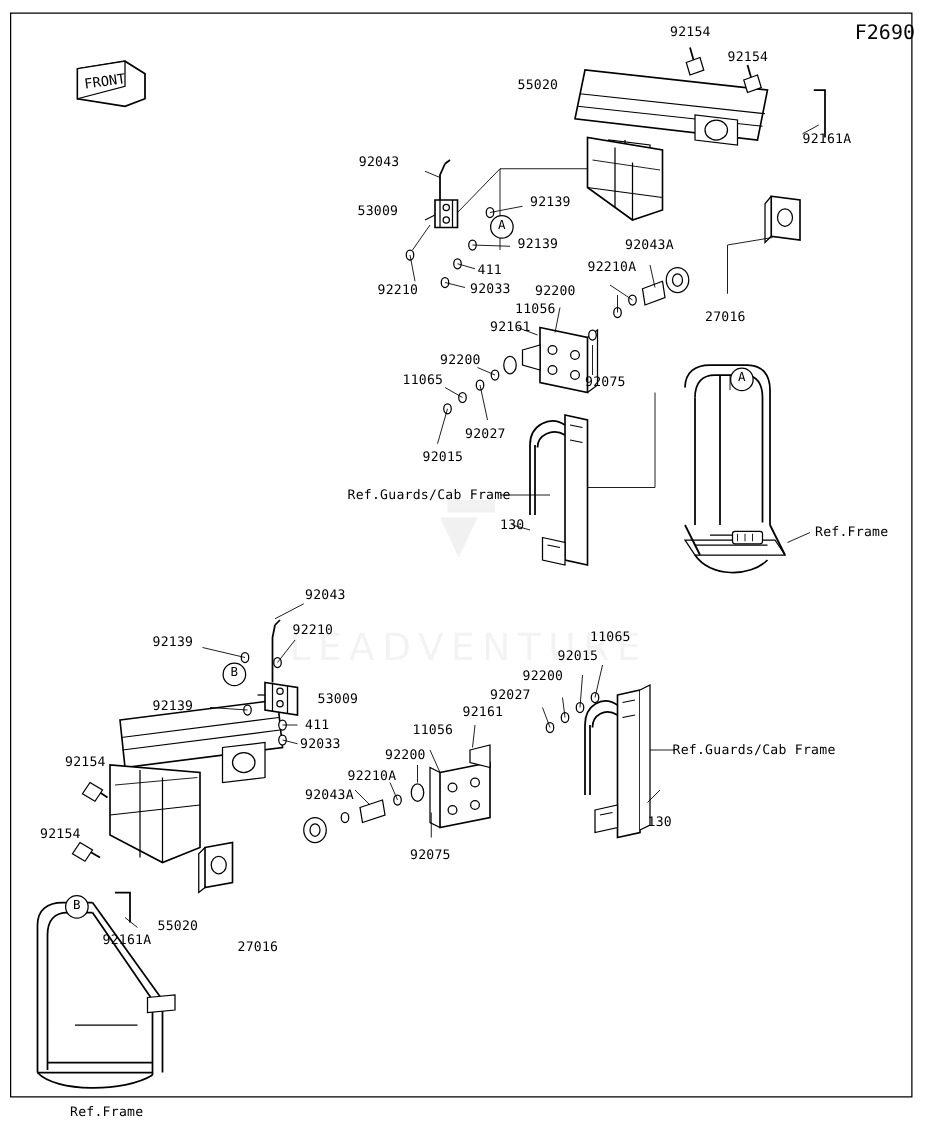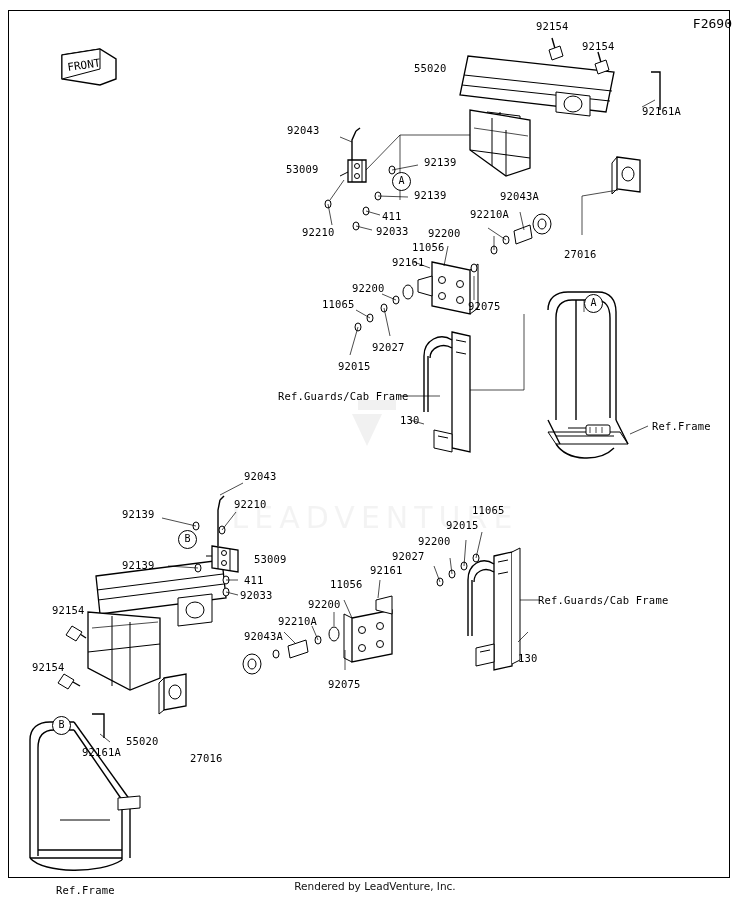--- a/index.html
+++ b/index.html
@@ -31,21 +31,21 @@
     font-family: "DejaVu Sans Mono", monospace;
     font-size: 10.5px;
     color: #000;
     white-space: nowrap;
     letter-spacing: 0.2px;
   }
   .docid {
     position: absolute;
     right: 18px;
     top: 16px;
-    font-size: 13px;
+    font-size: 16px;
     font-family: "DejaVu Sans Mono", monospace;
     margin-left: 15px;
   }
   .footer {
     position: absolute;
     left: 0;
     top: 880px;
     width: 750px;
     text-align: center;
     font-family: "DejaVu Sans", sans-serif;
@@ -423,15 +423,14 @@
   <div class="lbl" style="left:82px;  top:746px;">92161A</div>
   <div class="lbl" style="left:126px; top:735px;">55020</div>
   <div class="lbl" style="left:190px; top:752px;">27016</div>
   <div class="lbl" style="left:56px;  top:884px;">Ref.Frame</div>
 
   <div class="circ-tag" style="left:392px; top:172px;">A</div>
   <div class="circ-tag" style="left:584px; top:294px;">A</div>
   <div class="circ-tag" style="left:178px; top:530px;">B</div>
   <div class="circ-tag" style="left:52px;  top:716px;">B</div>
 
-  <div class="footer">Rendered by LeadVenture, Inc.</div>
 
 </div>
 
 </body></html>

